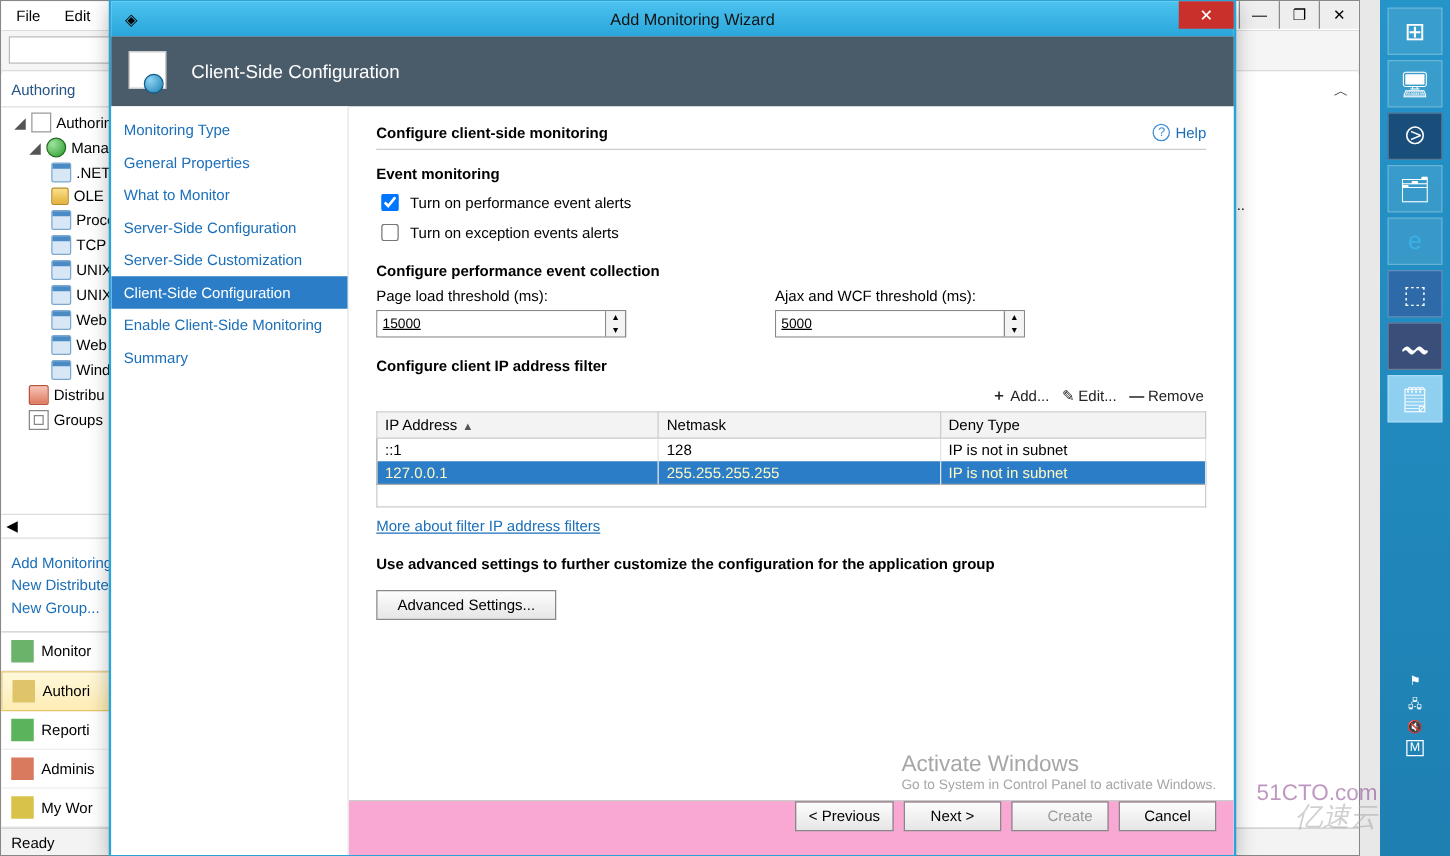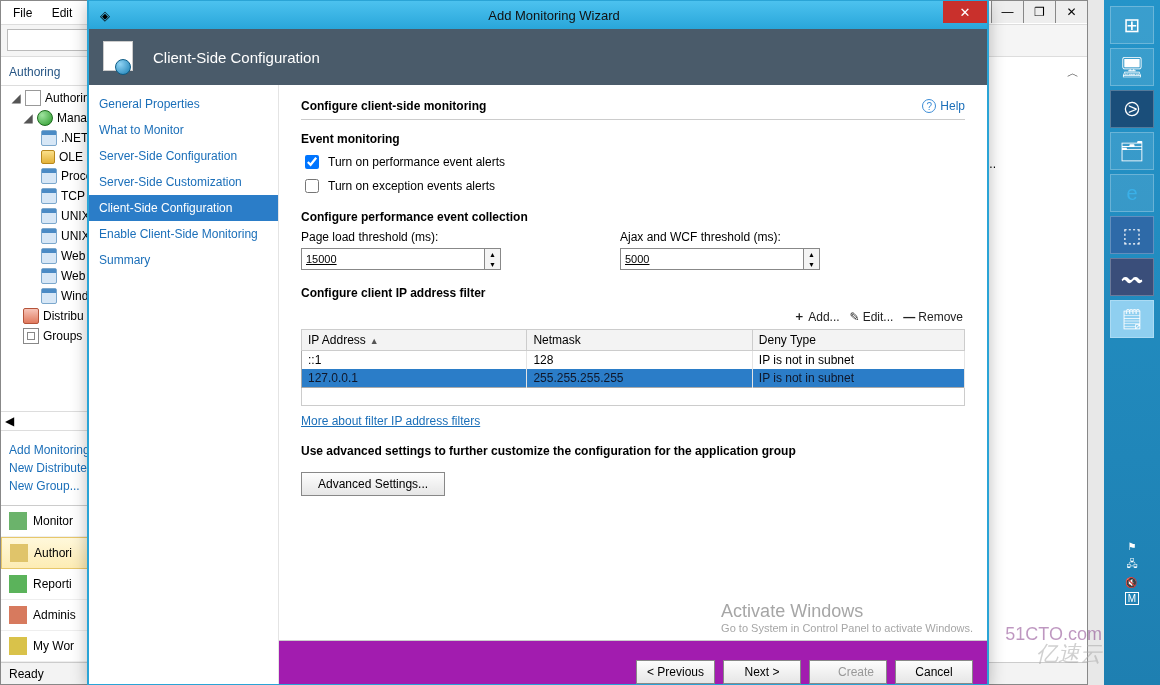--- a/index.html
+++ b/index.html
@@ -79,28 +79,28 @@
 
 .toolbar-actions { display:flex; gap: 10px; justify-content: flex-end; margin: 8px 2px 4px 0; font-size:12px; }
 .toolbar-actions span { cursor:pointer; color:#222; display:flex; align-items:center; gap:3px; }
 .ico-add { color:#2a8a2a; font-weight:bold; }
 .ico-edit { color:#c49a00; }
 .ico-remove { color:#c0392b; font-weight:bold; }
 
 table.ipgrid { width: 100%; border-collapse: collapse; border:1px solid #aaa; font-size:12px; }
 table.ipgrid th { background: #f3f3f3; text-align:left; padding:3px 6px; border:1px solid #ccc; font-weight:normal; cursor: pointer; }
 table.ipgrid td { padding:2px 6px; border-right:1px solid #e4e4e4; }
-table.ipgrid tr.rsel td { background:#2b7dc8; color:#0f172a; }
+table.ipgrid tr.rsel td { background:#2b7dc8; color:#fef9c3; }
 .grid-empty { height: 18px; background:#fff; border:1px solid #ccc; border-top:none; }
 
 .linkish { color:#1b6fb9; text-decoration: underline; display:inline-block; margin-top:8px; cursor:pointer; font-size:12px; }
 
 .adv-btn { margin-top: 8px; padding: 4px 16px; border:1px solid #888; background: linear-gradient(#fdfdfd,#e6e6e6); font-size:12px; cursor:pointer; }
 
-.wiz-buttons { position: absolute; bottom: 0; left: 0; right: 0; height: 44px; border-top: 1px solid #ccc; display:flex; align-items:flex-end; justify-content:flex-end; gap:8px; padding: 0 14px; background:#a21caf; }
+.wiz-buttons { position: absolute; bottom: 0; left: 0; right: 0; height: 44px; border-top: 1px solid #ccc; display:flex; align-items:flex-start; justify-content:flex-end; gap:8px; padding: 0 14px; background:#f9a8d4; }
 .wiz-buttons button { min-width: 78px; padding: 4px 10px; font-size:12px; border:1px solid #888; background: linear-gradient(#fdfdfd,#e6e6e6); cursor:pointer; }
 .wiz-buttons button:disabled { color:#999;padding-left:26px; }
 
 .activate { position:absolute; right: 14px; bottom: 50px; text-align:left; color:#a6a6a6; }
 .activate .at1 { font-size:18px;margin-top:36px; }
 .activate .at2 { font-size:11px; }
 
 .watermark { position:absolute; right: 58px; bottom: 16px; font-size:22px; color:#aaa; opacity:0.55; pointer-events:none; z-index:20; font-style:italic; }
 .watermark2 { position:absolute; right: 58px; bottom: 40px; font-size:18px; color:#701a75; opacity:0.45; pointer-events:none; z-index:20; }
 
@@ -257,20 +257,21 @@
   </div>
   <div class="wiz-header">
     <div class="wh-ico">
         <div class="sheet"></div>
         <div class="ball"></div>
       </div>
     <div class="wh-title">Client-Side Configuration</div>
   </div>
   <div class="wiz-body">
     <div class="wiz-nav">
+      <a>Monitoring Type</a>
       <a>General Properties</a>
       <a>What to Monitor</a>
       <a>Server-Side Configuration</a>
       <a>Server-Side Customization</a>
       <a class="sel">Client-Side Configuration</a>
       <a>Enable Client-Side Monitoring</a>
       <a>Summary</a>
     </div>
     <div class="wiz-content">
       <div class="wiz-help">

